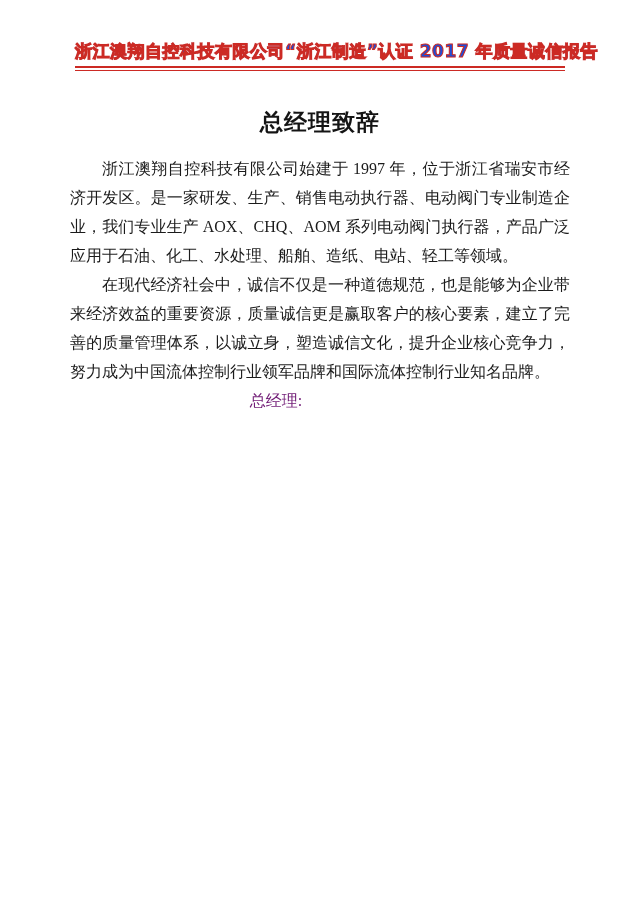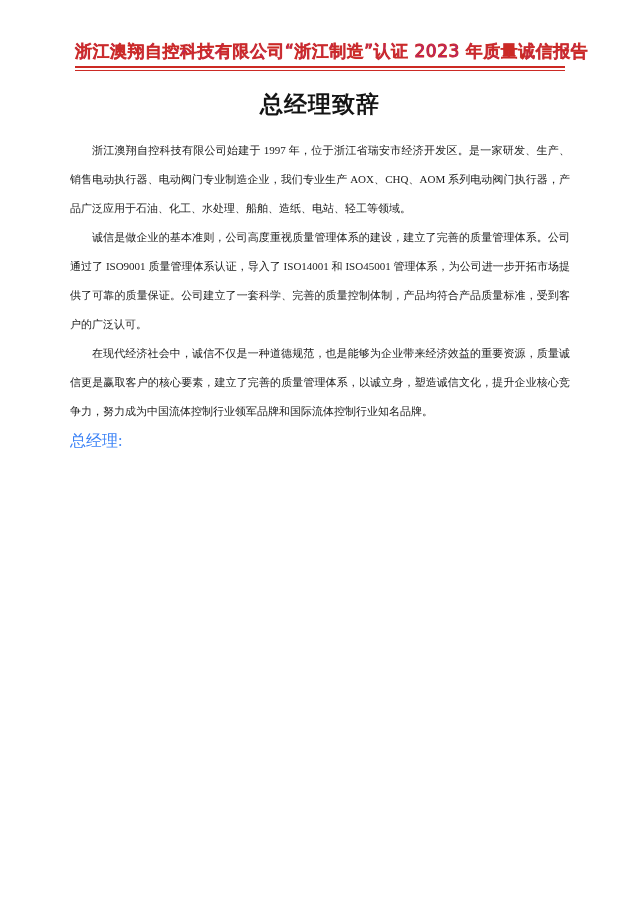--- a/index.html
+++ b/index.html
@@ -19,87 +19,86 @@
   
   .header {
     margin: 40px 75px 0 75px;
   }
   .header-row {
     display: flex;
     justify-content: space-between;
     align-items: baseline;
     font-family: "DejaVu Sans", "Liberation Sans", sans-serif;
     font-size: 17px;
-    font-weight: 400;
+    font-weight: 700;
     letter-spacing: 0.5px;
     line-height: 22px;
     white-space: nowrap;
     
-    color: #a21caf;
+    color: #1d4ed8;
     -webkit-text-stroke: 1px var(--accent);
     text-shadow: 0 0 1px rgba(204, 42, 36, 0.55);
     padding-bottom: 4px;
   }
   .rule-thick {
     height: 2px;
     background: var(--accent);
     margin-bottom: 2px;
   }
   .rule-thin {
     height: 1px;
     background: var(--accent);
   }
   
   .doc-title {
-    margin: 18px 70px 16px 70px;
+    margin: 36px 70px 16px 70px;
     text-align: center;
     font-family: Liberation Serif, serif;
     font-size: 23px;
     font-weight: 700;
     letter-spacing: 1px;
     color: #141414;
   }
   
   .doc-body {
     margin: 0 70px;
-    font-size: 11px;
+    font-size: 16px;
     line-height: 29px;
     text-align: justify;
     color: #1b1b1b;
   }
   .doc-body p {
     margin: 0;
     text-indent: 2em;
   }
   .signature {
     margin: 0 70px;
     font-size: 16px;
     line-height: 29px;
-    text-align: left;
+    text-align: center;
     padding-right: 88px;
-    color: #3b82f6;
+    color: #701a75;
   }
 </style>
 </head>
 <body>
 
 <div class="page" style="--accent: #cc2a24;">
 
   <header class="header">
     <div class="header-row">
       <span>浙江澳翔自控科技有限公司</span>
-      <span>“浙江制造”认证 2023 年质量诚信报告</span>
+      <span>“浙江制造”认证 2017 年质量诚信报告</span>
     </div>
     <div class="rule-thick"></div>
     <div class="rule-thin"></div>
   </header>
 
   <h1 class="doc-title">总经理致辞</h1>
 
   <main class="doc-body">
     <p>浙江澳翔自控科技有限公司始建于 1997 年，位于浙江省瑞安市经济开发区。是一家研发、生产、销售电动执行器、电动阀门专业制造企业，我们专业生产 AOX、CHQ、AOM 系列电动阀门执行器，产品广泛应用于石油、化工、水处理、船舶、造纸、电站、轻工等领域。</p>
-    <p>诚信是做企业的基本准则，公司高度重视质量管理体系的建设，建立了完善的质量管理体系。公司通过了 ISO9001 质量管理体系认证，导入了 ISO14001 和 ISO45001 管理体系，为公司进一步开拓市场提供了可靠的质量保证。公司建立了一套科学、完善的质量控制体制，产品均符合产品质量标准，受到客户的广泛认可。</p>
     <p>在现代经济社会中，诚信不仅是一种道德规范，也是能够为企业带来经济效益的重要资源，质量诚信更是赢取客户的核心要素，建立了完善的质量管理体系，以诚立身，塑造诚信文化，提升企业核心竞争力，努力成为中国流体控制行业领军品牌和国际流体控制行业知名品牌。</p>
   </main>
 
   <p class="signature">总经理:</p>
 
 </div>
 
 </body></html>

